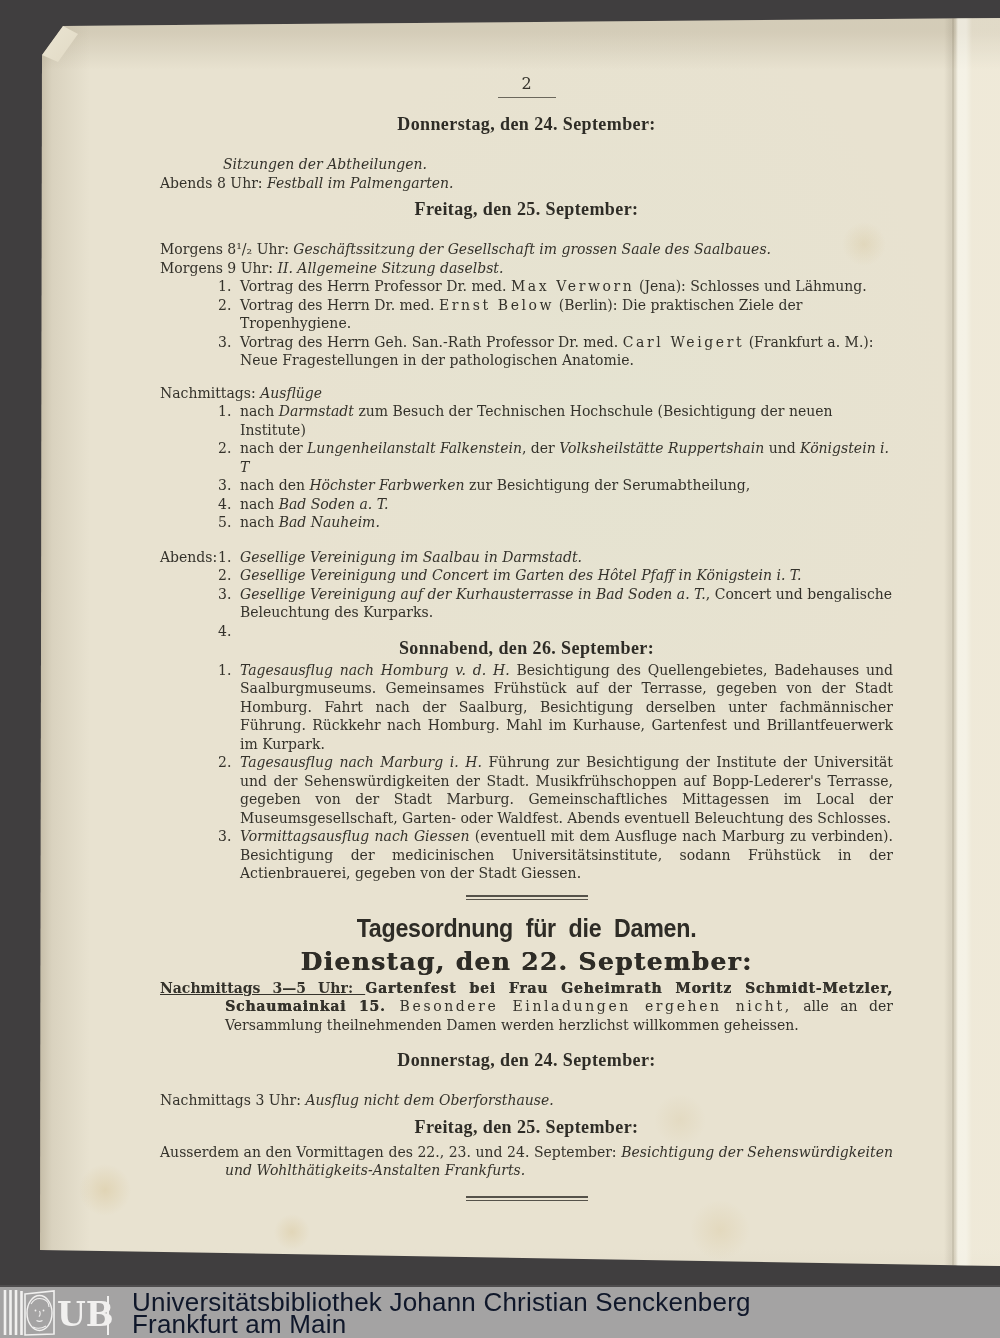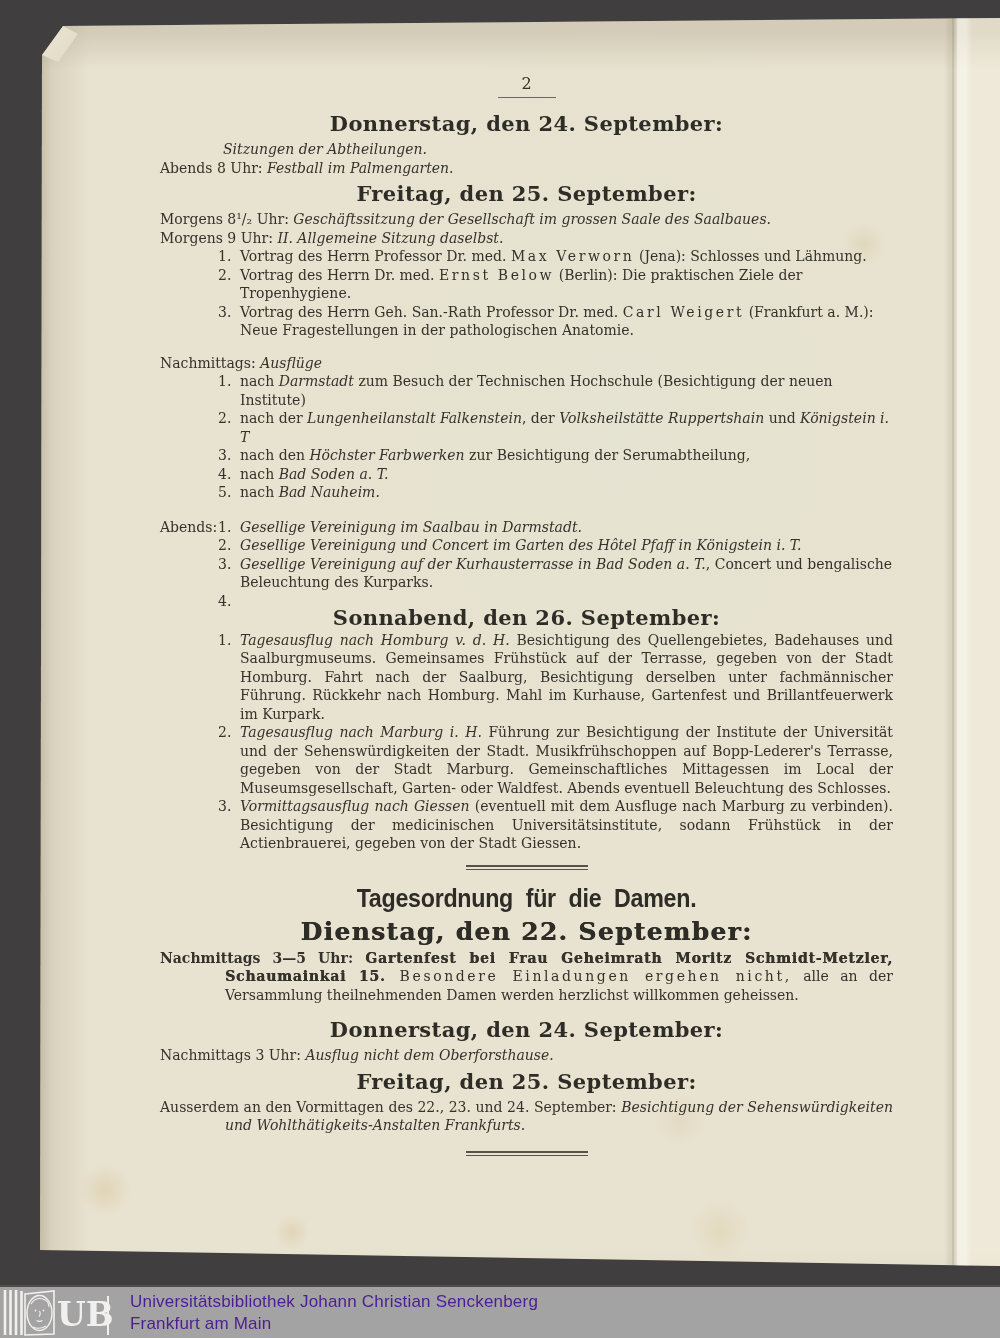--- a/index.html
+++ b/index.html
@@ -49,65 +49,65 @@
     position:absolute;left:160px;top:0;width:733px;
     color:#34322b;
     font-size:14px;line-height:18.5px;
   }
   .pagenum{
     width:58px;margin:74px auto 0;text-align:center;
     font-size:16px;line-height:20px;
     border-bottom:1.5px solid #6b675c;padding-bottom:3px;
   }
   h2{margin:0;font-weight:bold;text-align:center;color:#2e2c26;}
-  .day-heading{margin-top:13px;font-size:21px;line-height:26px;letter-spacing:.4px;}
+  .day-heading{margin-top:13px;font-size:18px;line-height:26px;letter-spacing:.4px;font-family:Liberation Serif, serif;}
   .damen-title{
     margin-top:13px;font-family:"Liberation Sans",sans-serif;
     font-size:25px;line-height:31px;word-spacing:7px;letter-spacing:-.3px;
     transform:scaleX(.93);
   }
   .fat-heading{
     margin-top:4px;font-size:25px;line-height:28px;letter-spacing:1.3px;
     text-shadow:.5px 0 0 currentColor;
   }
   .line{margin:0;}
-  .after-heading{margin-top:3px;}
+  .after-heading{margin-top:18px;}
   .indent63{padding-left:63px;}
   .list{margin-left:58px;}
   .li{position:relative;padding-left:22px;}
   .li .num{position:absolute;left:0;top:0;}
   .justify .li{text-align:justify;}
   .hang{position:relative;margin-top:16px;}
   .hang-label{position:absolute;left:-58px;top:0;}
   .para{margin-top:3px;padding-left:65px;text-indent:-65px;text-align:justify;}
   .mt2{margin-top:14px;}
   .mt10{margin-top:4px;}
   .divider{
     width:122px;height:2px;margin:12px auto 0;
     border-top:2px solid #55524a;border-bottom:1px solid #55524a;
   }
   .divider.last{margin-top:16px;}
 
   .seg-roman{}
   .seg-italic{font-style:italic;}
   .seg-spaced{letter-spacing:2.6px;}
-  .seg-bold{font-weight:bold;}
+  .seg-bold{font-weight:bold;text-decoration:underline;}
   .seg-boldfat{font-weight:bold;letter-spacing:.8px;text-shadow:.4px 0 0 currentColor;}
 
   
   .footer{
     position:absolute;left:0;right:0;bottom:0;height:51px;
     background:#a4a3a3;border-top:2px solid #4f4d4e;
-    display:flex;align-items:center;
+    display:flex;align-items:center;gap:20px;
   }
   .ub-logo{margin-left:2px;flex:0 0 auto;display:block;}
   .footer-text{
-    margin-left:18px;color:#4c1d95;
+    color:#0f172a;
     font-family:"Liberation Sans",sans-serif;
-    font-size:17px;line-height:22px;letter-spacing:.2px;
+    font-size:26px;line-height:22px;letter-spacing:.2px;
   }
 </style>
 </head>
 <body>
 
 <div class="stage">
 
   <div class="paper">
     <div class="fold-corner"></div>
     <div class="crease-shadow"></div>

